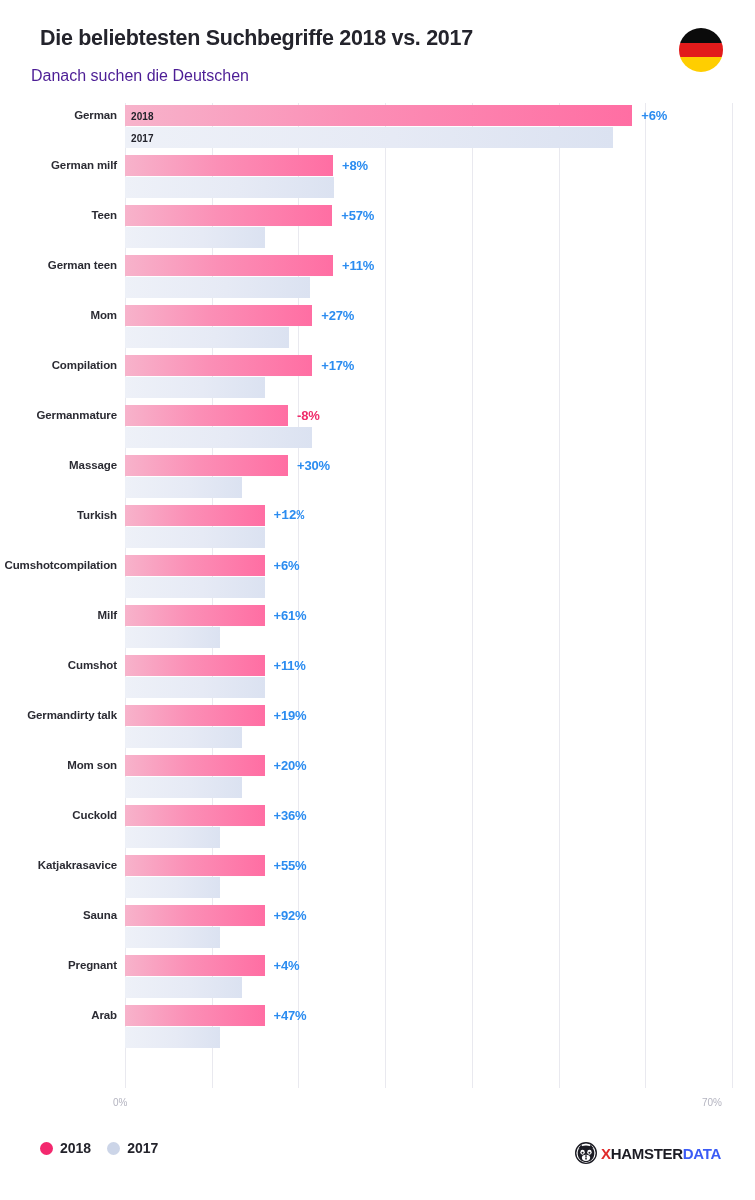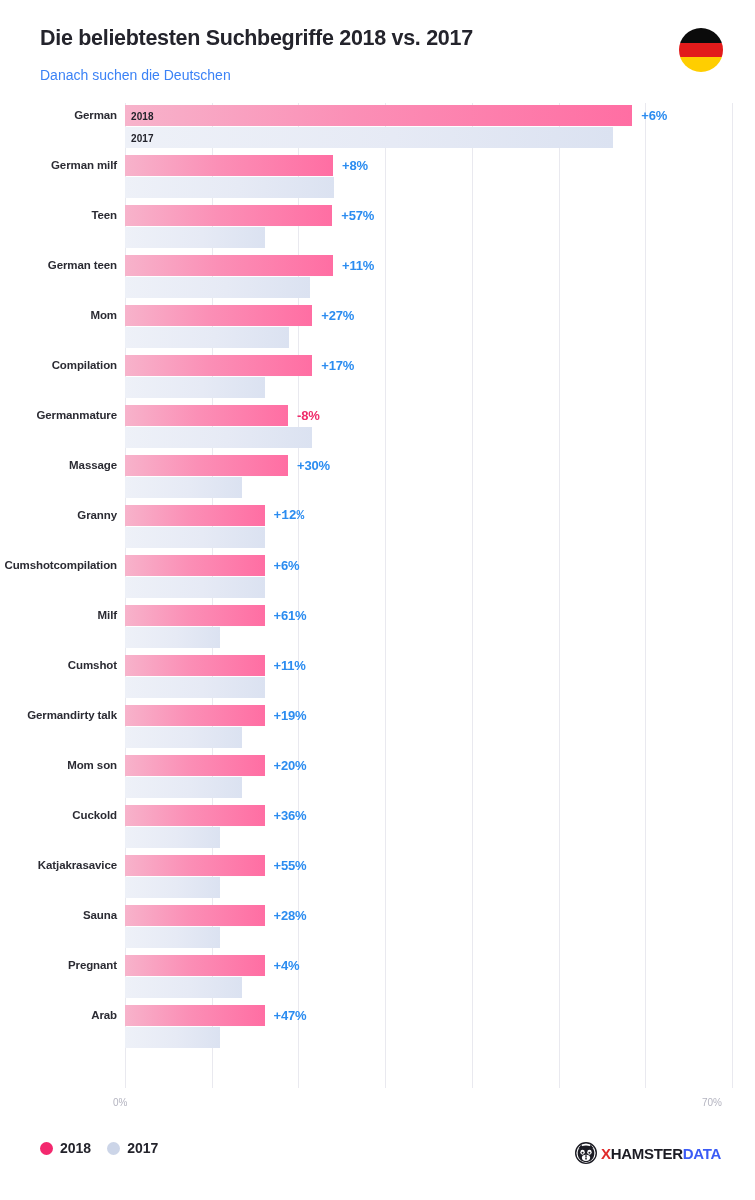--- a/index.html
+++ b/index.html
@@ -28,25 +28,25 @@
     left: 40px;
     top: 26px;
     font-size: 21.5px;
     font-weight: bold;
     letter-spacing: -0.3px;
     color: #24242c;
     white-space: nowrap;
   }
   .subtitle {
     position: absolute;
-    left: 40px;
+    left: 31px;
     top: 67px;
-    font-size: 14px;
+    font-size: 16px;
     font-weight: normal;
-    color: #3b82f6;
+    color: #4c1d95;
     white-space: nowrap;
   }
   .flag {
     position: absolute;
     left: 679px;
     top: 28px;
     width: 44px;
     height: 44px;
     border-radius: 50%;
     overflow: hidden;
@@ -323,21 +323,21 @@
           <span>Massage</span>
         </div>
         <div class="bars">
           <div class="bar bar-2018" style="left: 0px; width: 163.023px;"></div>
           <div class="bar bar-2017" style="left: 0px; width: 117.064px;"></div>
           <div class="delta up" style="left: 172.023px;">+30%</div>
         </div>
       </div>
       <div class="row">
         <div class="row-label">
-          <span>Granny</span>
+          <span>Turkish</span>
         </div>
         <div class="bars">
           <div class="bar bar-2018" style="left: 0px; width: 139.61px;"></div>
           <div class="bar bar-2017" style="left: 0px; width: 139.61px;"></div>
           <div class="delta up" style="left: 148.61px; font-family: Liberation Mono, monospace;">+12%</div>
         </div>
       </div>
       <div class="row">
         <div class="row-label">
           <span>Cumshot</span>
@@ -414,21 +414,21 @@
           <div class="delta up" style="left: 148.61px;">+55%</div>
         </div>
       </div>
       <div class="row">
         <div class="row-label">
           <span>Sauna</span>
         </div>
         <div class="bars">
           <div class="bar bar-2018" style="left: 0px; width: 139.61px;"></div>
           <div class="bar bar-2017" style="left: 0px; width: 94.5186px;"></div>
-          <div class="delta up" style="left: 148.61px;">+28%</div>
+          <div class="delta up" style="left: 148.61px;">+92%</div>
         </div>
       </div>
       <div class="row">
         <div class="row-label">
           <span>Pregnant</span>
         </div>
         <div class="bars">
           <div class="bar bar-2018" style="left: 0px; width: 139.61px;"></div>
           <div class="bar bar-2017" style="left: 0px; width: 117.064px;"></div>
           <div class="delta up" style="left: 148.61px;">+4%</div>

